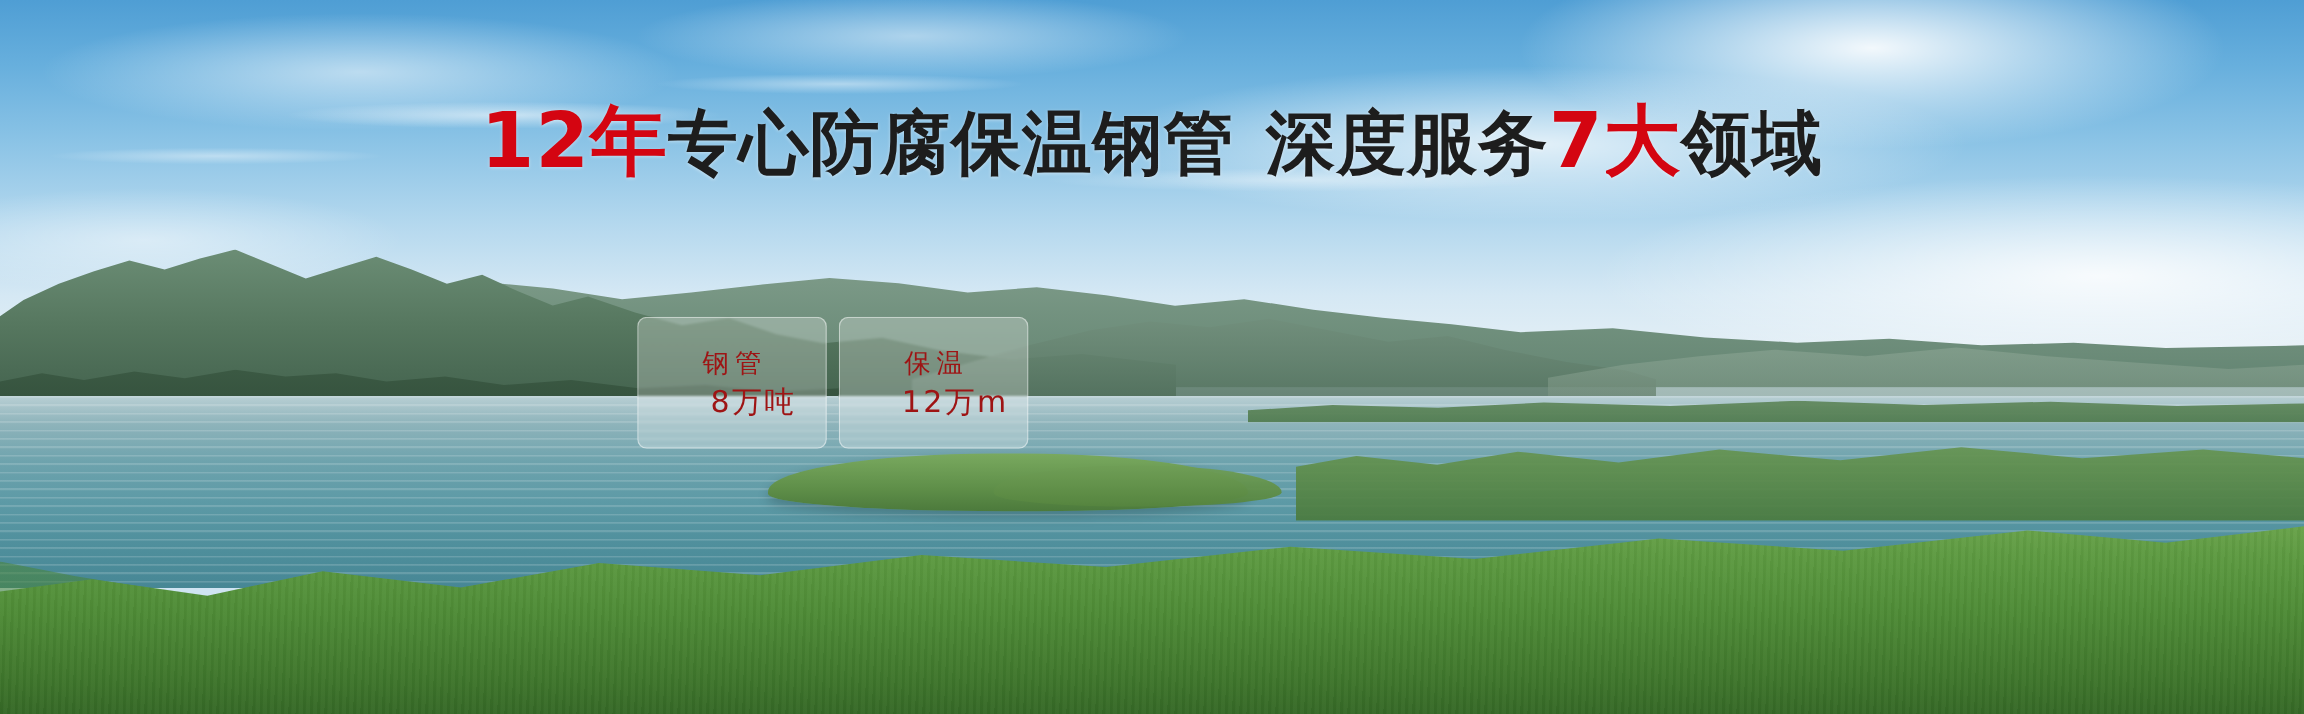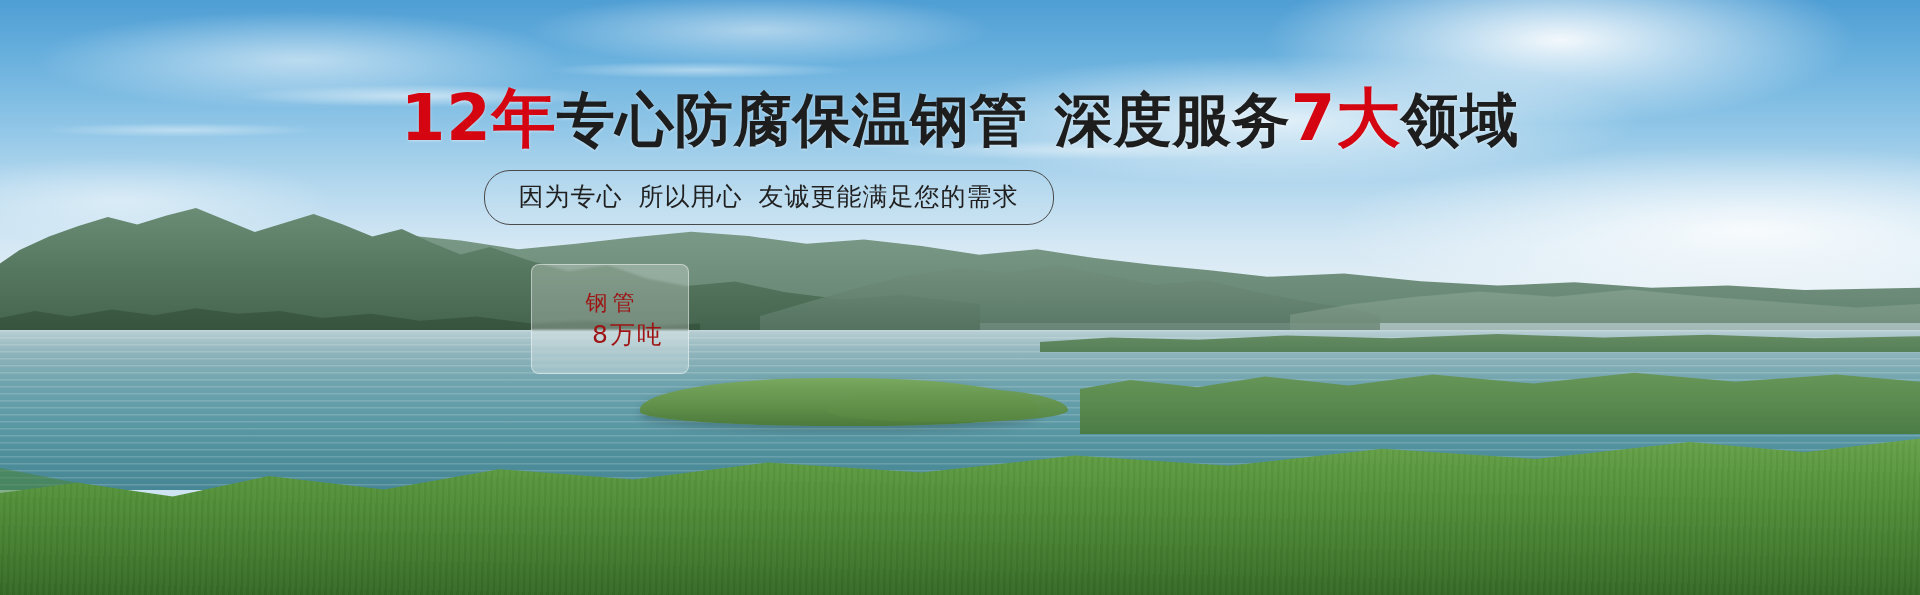--- a/index.html
+++ b/index.html
@@ -211,29 +211,30 @@
   <div class="left-bank"></div>
   <div class="grass"></div>
   <div class="grass-texture"></div>
 
   <div class="content">
 
     <div class="headline">
       <span class="accent num">12年</span><span>专心防腐保温钢管</span><span class="gap"></span><span>深度服务</span><span class="accent num">7大</span><span>领域</span>
     </div>
 
-    <div class="subtitle-pill">
-      <span>因为专心</span><span class="sp"></span><span>所以用心</span><span class="sp"></span><span>友诚更能满足您的需求</span>
-    </div>
 
     <div class="stats">
 
       <div class="stat-card">
         <div class="stat-label">钢管</div>
         <div class="stat-value"><span>8万吨</span></div>
       </div>
 
 
+      <div class="stat-card">
+        <div class="stat-label">保温</div>
+        <div class="stat-value"><span>12万m</span></div>
+      </div>
 
     </div>
 
   </div>
 </div>
 
 </body></html>

